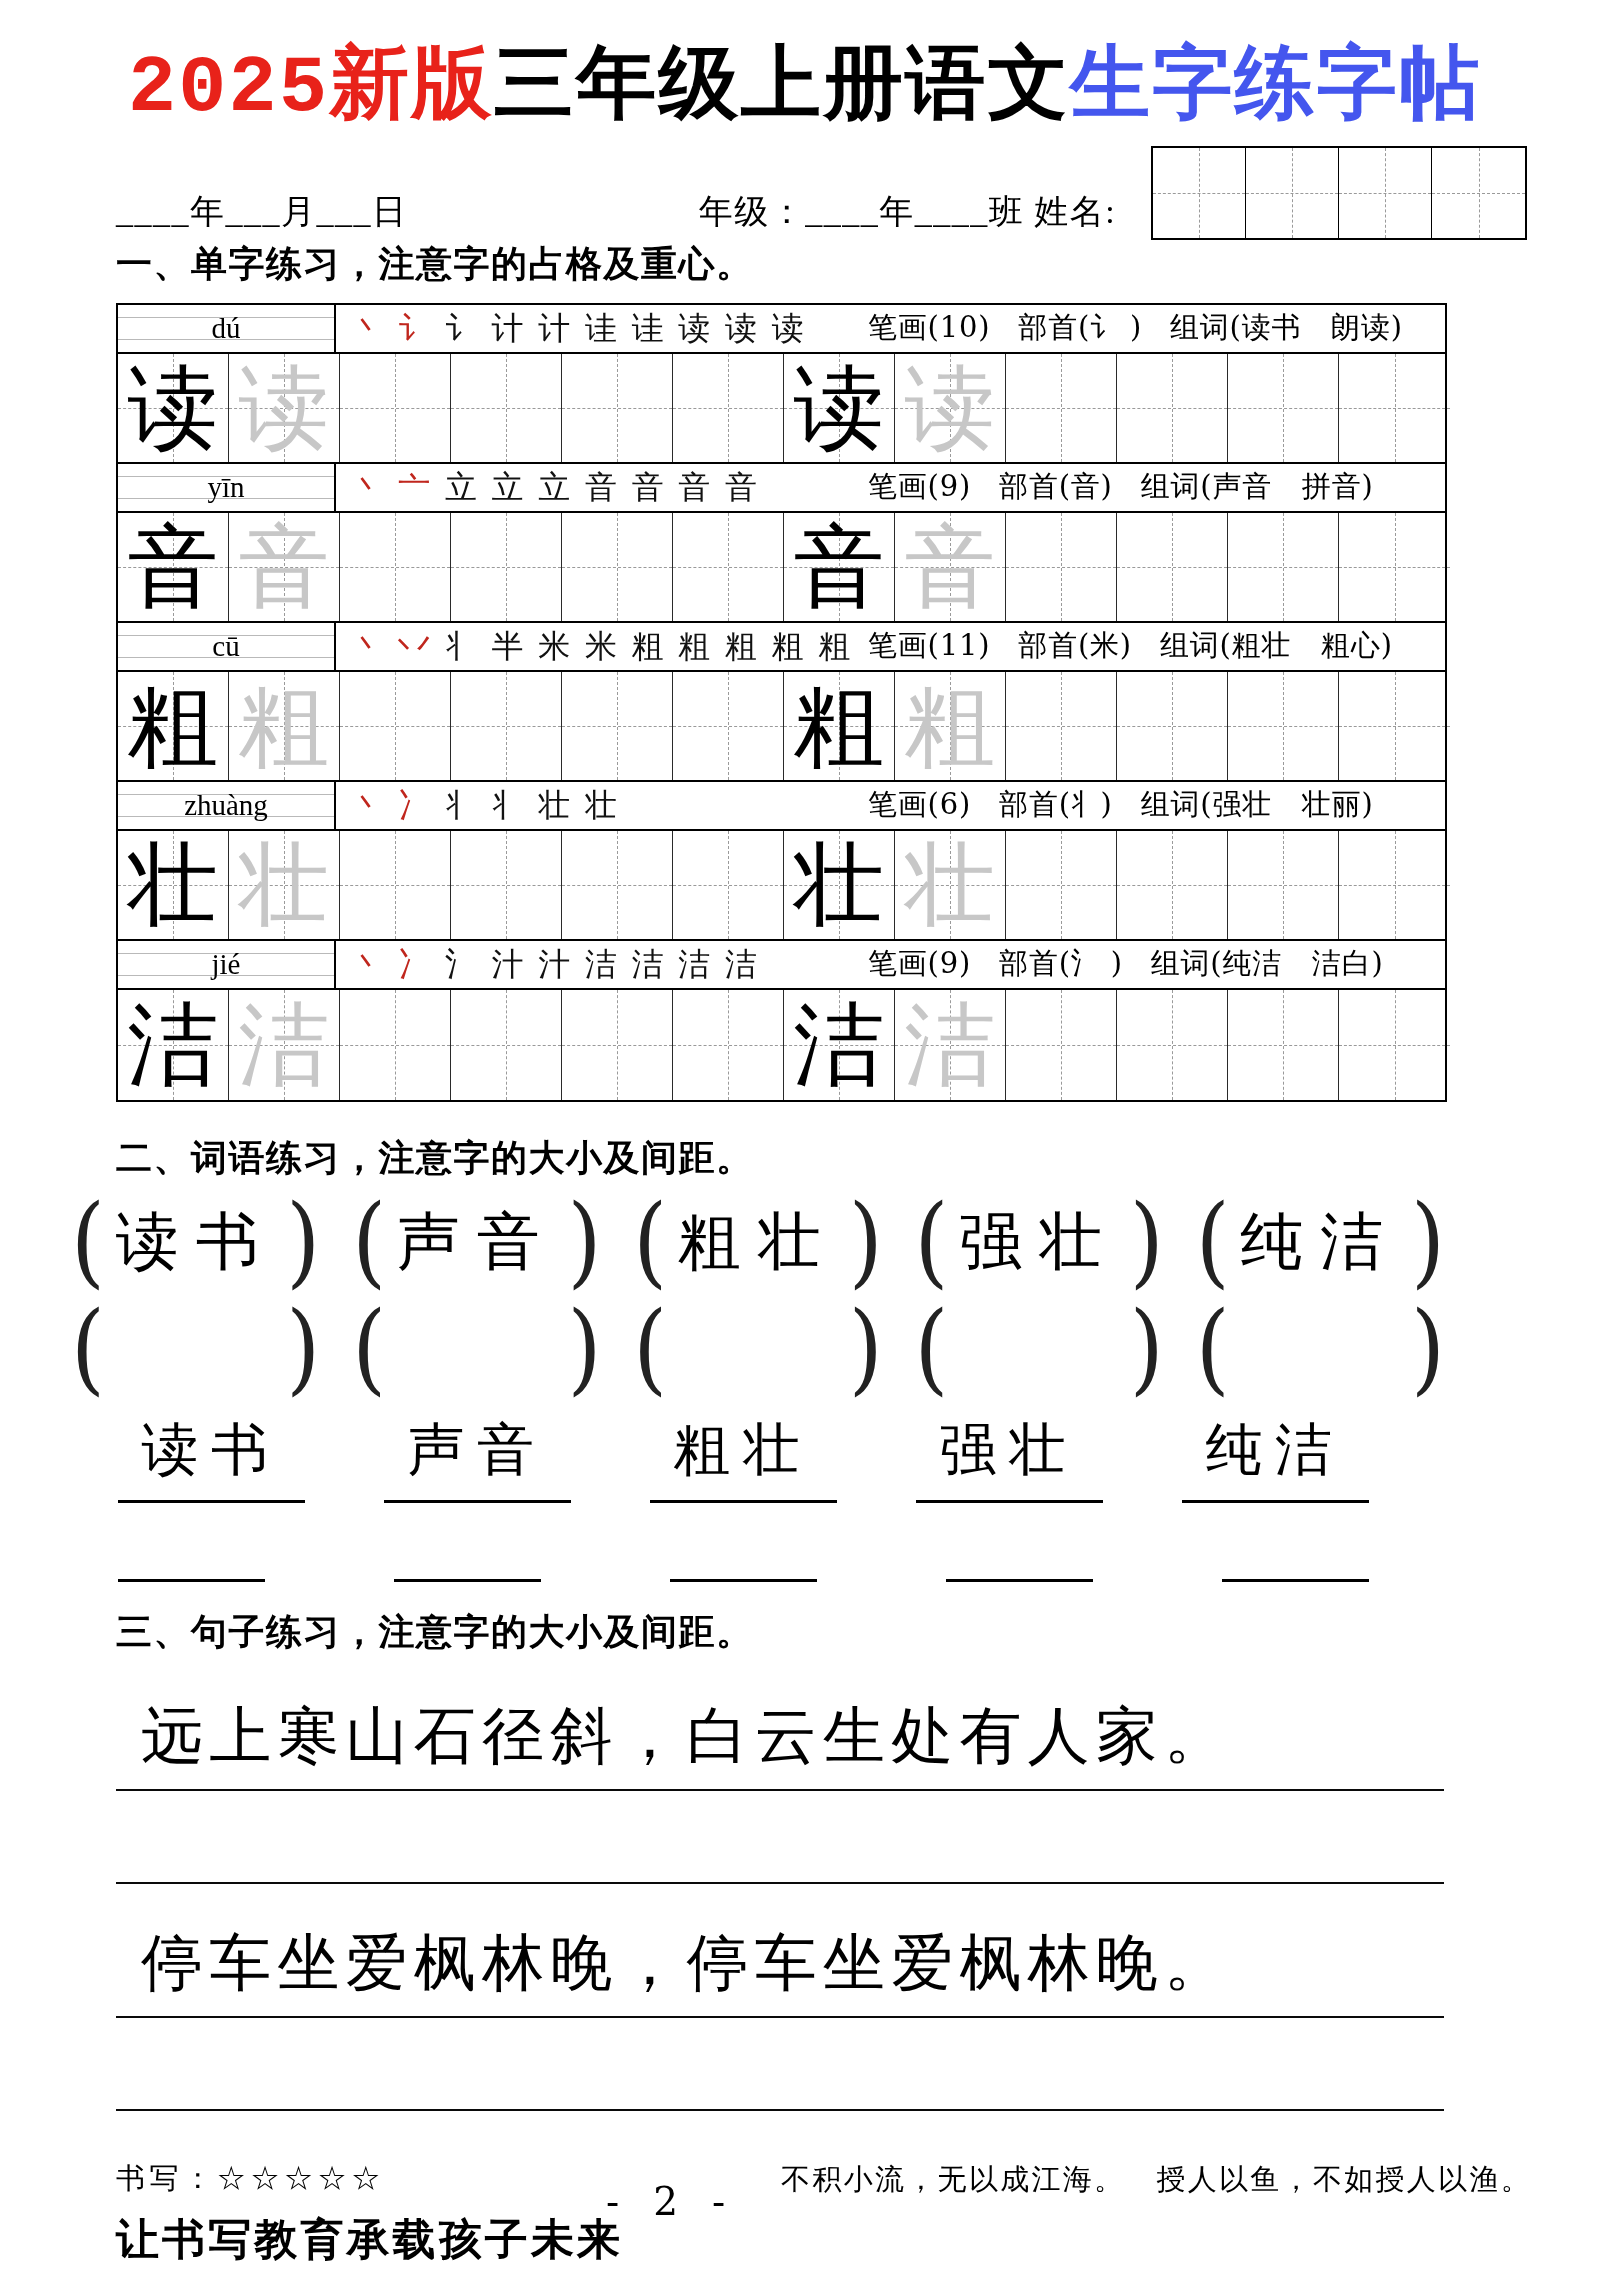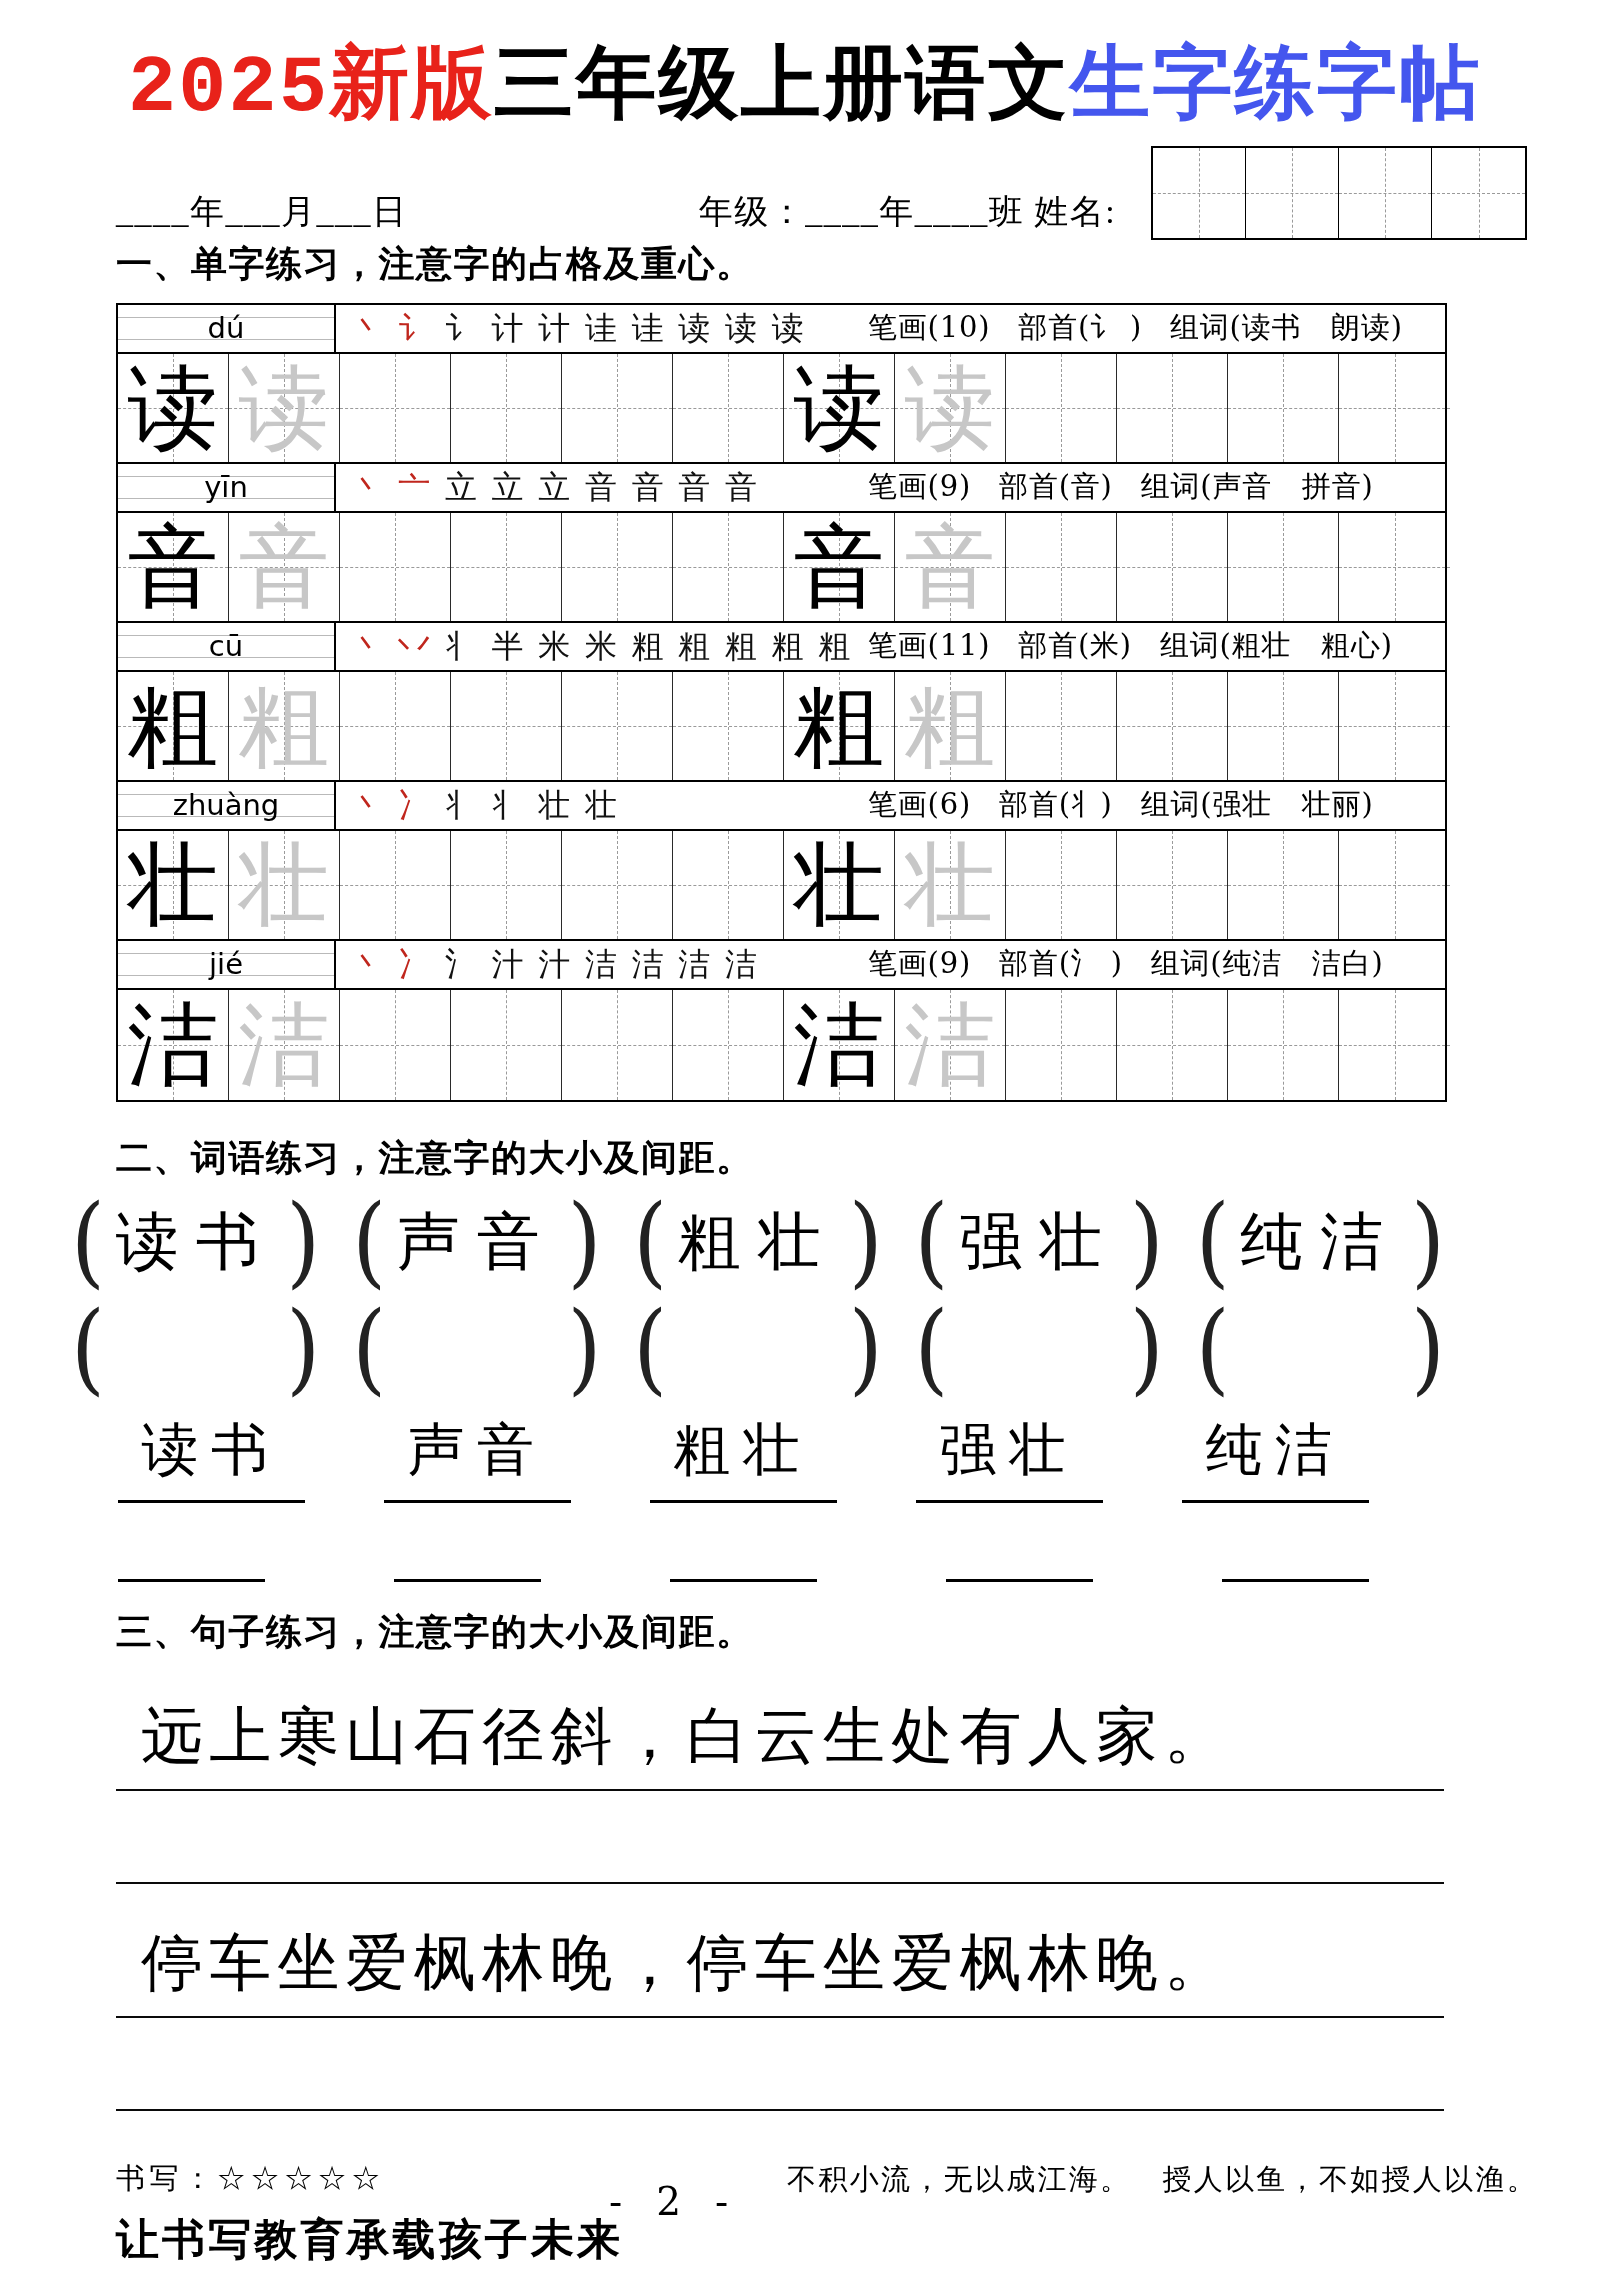--- a/index.html
+++ b/index.html
@@ -32,21 +32,21 @@
   .sh2{margin-top:32px;}
   .sh3{margin-top:26px;}
   
   .char-table{margin-top:14px;border:2.7px solid #000;width:1331px;background:#fff;}
   .block-header{display:flex;align-items:stretch;height:49px;border-bottom:2.3px solid #000;}
   .pinyin-cell{width:218px;flex:0 0 218px;border-right:2.3px solid #000;position:relative;
     display:flex;align-items:center;justify-content:center;
     font-family:"DejaVu Sans", sans-serif;font-size:29px;}
   .pinyin-cell::before{content:"";position:absolute;top:27%;left:0;right:0;border-top:1.2px solid #b9b9b9;}
   .pinyin-cell::after{content:"";position:absolute;top:73%;left:0;right:0;border-top:1.2px solid #b9b9b9;}
-  .pinyin-cell span{position:relative;z-index:2;background:transparent;}
+  .pinyin-cell span{position:relative;z-index:2;background:transparent;font-family:Liberation Serif, serif;}
   .strokes{flex:0 0 532px;display:flex;align-items:center;gap:14.7px;padding-left:15.5px;font-size:32px;line-height:1;overflow:hidden;}
   .step{color:#111;}
   .step.red{color:var(--stroke-red);}
   .hdr-info{display:flex;align-items:center;gap:28px;font-size:29px;white-space:nowrap;letter-spacing:0.8px;}
   .block-row{display:flex;height:110px;border-bottom:2.3px solid #000;}
   .char-block:last-child .block-row{border-bottom:none;}
   .p-cell{width:111px;flex:0 0 111px;border-right:1.2px solid #2a2a2a;position:relative;
     display:flex;align-items:center;justify-content:center;}
   .p-cell:last-child{border-right:none;}
   .p-cell::before{content:"";position:absolute;left:50%;top:0;bottom:0;border-left:1.2px dashed var(--dash);}
@@ -63,21 +63,21 @@
   .pword{font-size:63px;letter-spacing:17px;min-width:166px;text-align:center;margin:0 7.7px;line-height:1.3;white-space:nowrap;}
   .word-row{display:flex;justify-content:space-between;width:1251px;margin:20px 0 0 1.5px;}
   .wu{width:187px;text-align:center;font-size:57px;letter-spacing:12.4px;border-bottom:3.5px solid #000;padding-bottom:10.8px;white-space:nowrap;}
   .uline-row{display:flex;justify-content:space-between;width:1251px;margin:76px 0 0 1.5px;}
   .ul{width:147px;border-bottom:3.5px solid #000;height:1.5px;}
   
   .sent-text{font-size:62px;letter-spacing:6.2px;margin-top:37px;padding-left:25px;white-space:nowrap;font-family:Liberation Mono, monospace;}
   .sent-line{width:1328px;border-bottom:2.7px solid #0a0a0a;margin-top:10.8px;}
   .empty-line{width:1328px;border-bottom:2.7px solid #0a0a0a;margin-top:91px;}
   
-  .footer{position:absolute;left:116px;right:85px;bottom:26px;display:flex;align-items:flex-start;margin-top:36px;}
+  .footer{position:absolute;left:116px;right:91px;bottom:26px;display:flex;align-items:flex-start;margin-top:36px;}
   .f-left{display:flex;flex-direction:column;}
   .rating{font-size:29px;letter-spacing:4.6px;}
   .slogan{font-family:"Liberation Sans", sans-serif;font-weight:bold;font-size:43px;letter-spacing:3.1px;margin-top:12.4px;}
   .f-center{margin:20px auto 0 auto;font-size:39px;letter-spacing:10.8px;transform:translateX(-31px);}
   .f-right{display:flex;flex-direction:row;gap:31px;font-size:29px;letter-spacing:2.3px;text-align:left;margin-top:1.5px;}
 </style>
 </head>
 <body>
 
 <div class="page">

